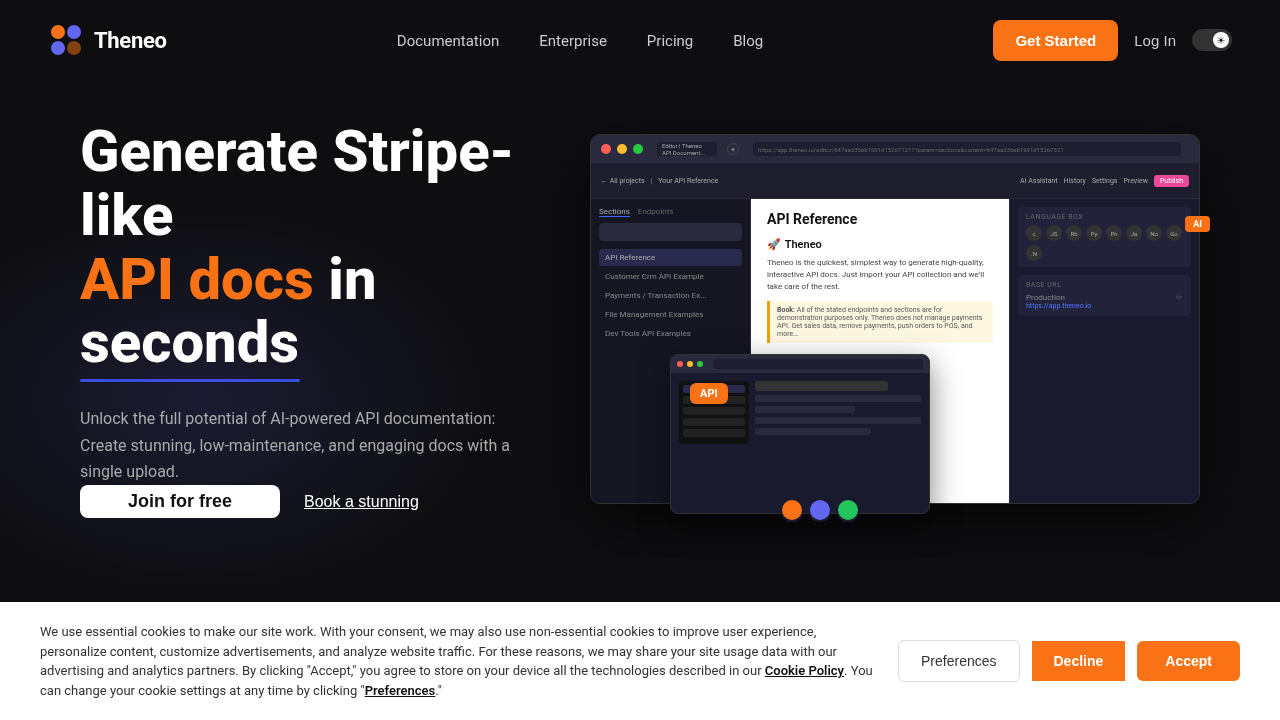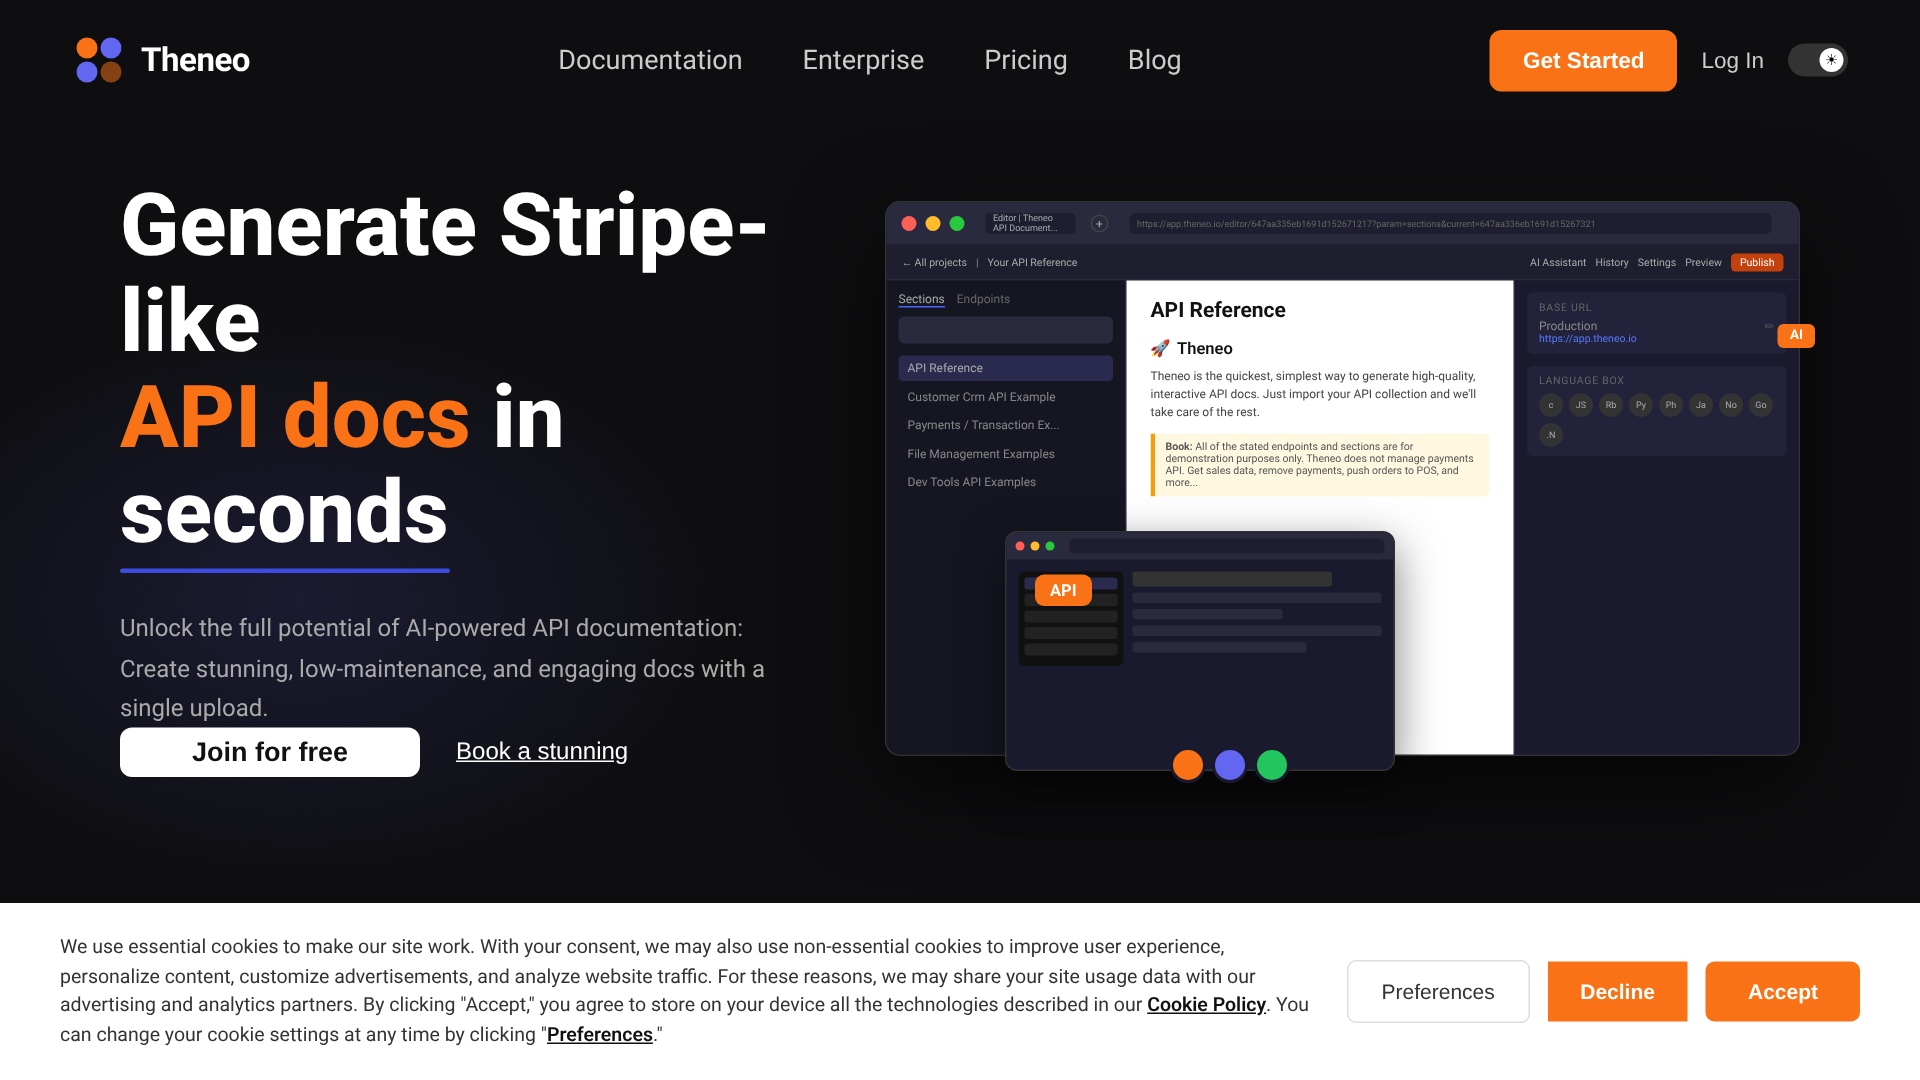--- a/index.html
+++ b/index.html
@@ -41,21 +41,21 @@
     }
     .nav-links {
       display: flex;
       align-items: center;
       gap: 40px;
       list-style: none;
     }
     .nav-links a {
       color: #ccc;
       text-decoration: none;
-      font-size: 18px;
+      font-size: 15px;
       font-weight: 400;
     }
     .nav-right {
       display: flex;
       align-items: center;
       gap: 16px;
     }
     .btn-get-started {
       background: #f97316;
       color: #fff;
@@ -507,32 +507,32 @@
             <span style="font-size:6px;color:#aaa;">Editor | Theneo API Document...</span>
           </div>
           <div style="width:12px;height:12px;border-radius:50%;border:1px solid #444;display:flex;align-items:center;justify-content:center;margin-left:4px;cursor:pointer;">
             <span style="font-size:8px;color:#aaa;">+</span>
           </div>
           <div class="browser-url-bar" style="flex:1;height:14px;background:#1e1e30;border-radius:4px;margin:0 8px;display:flex;align-items:center;padding:0 5px;">
             <span style="font-size:6px;color:#666;white-space:nowrap;overflow:hidden;">https://app.theneo.io/editor/647aa335eb1691d152671217?param=sections&amp;current=647aa336eb1691d15267321</span>
           </div>
         </div>
 
-        <div style="background:#1e1e2e;height:24px;display:flex;align-items:center;justify-content:space-between;padding:0 10px;border-bottom:1px solid #2a2a3e;">
+        <div style="background:#1e1e2e;height:36px;display:flex;align-items:center;justify-content:space-between;padding:0 10px;border-bottom:1px solid #2a2a3e;">
           <div style="display:flex;gap:6px;align-items:center;">
             <span style="font-size:7px;color:#aaa;">← All projects</span>
             <span style="font-size:7px;color:#888;">|</span>
             <span style="font-size:7px;color:#aaa;">Your API Reference</span>
           </div>
           <div style="display:flex;gap:6px;align-items:center;">
             <span style="font-size:7px;color:#aaa;cursor:pointer;">AI Assistant</span>
             <span style="font-size:7px;color:#aaa;cursor:pointer;">History</span>
             <span style="font-size:7px;color:#aaa;cursor:pointer;">Settings</span>
             <span style="font-size:7px;color:#aaa;cursor:pointer;">Preview</span>
-            <span style="background:#c2410c;color:#fff;font-size:7px;padding:2px 6px;border-radius:3px;cursor:pointer;">Publish</span>
+            <span style="background:#ec4899;color:#fff;font-size:7px;padding:2px 6px;border-radius:3px;cursor:pointer;">Publish</span>
           </div>
         </div>
         <div class="browser-content">
 
           <div class="browser-sidebar">
             <div style="display:flex;gap:8px;margin-bottom:6px;">
               <span style="font-size:8px;color:#aaa;cursor:pointer;border-bottom:1px solid #4466ff;">Sections</span>
               <span style="font-size:8px;color:#666;cursor:pointer;">Endpoints</span>
             </div>
             <div class="sidebar-search"></div>
@@ -549,42 +549,42 @@
               <span style="color:#f97316;">🚀</span>
               <span>Theneo</span>
             </div>
             <div class="api-ref-body">Theneo is the quickest, simplest way to generate high-quality, interactive API docs. Just import your API collection and we'll take care of the rest.</div>
             <div class="note-box">
               <strong>Book:</strong> All of the stated endpoints and sections are for demonstration purposes only. Theneo does not manage payments API. Get sales data, remove payments, push orders to POS, and more...
             </div>
           </div>
 
           <div class="browser-right-panel">
-            <div class="panel-section">
-              <div class="panel-label">BASE URL</div>
-              <div style="display:flex;justify-content:space-between;align-items:center;">
-                <span class="panel-value">Production</span>
-                <span style="color:#555;font-size:8px;">✏</span>
-              </div>
-              <div class="panel-value" style="color:#5577ff;font-size:7px;">https://app.theneo.io</div>
-            </div>
             <div class="panel-section">
               <div class="panel-label">LANGUAGE BOX</div>
               <div class="lang-dots">
                 <div class="lang-dot">c</div>
                 <div class="lang-dot">JS</div>
                 <div class="lang-dot">Rb</div>
                 <div class="lang-dot">Py</div>
                 <div class="lang-dot">Ph</div>
                 <div class="lang-dot">Ja</div>
                 <div class="lang-dot">No</div>
                 <div class="lang-dot">Go</div>
                 <div class="lang-dot">.N</div>
               </div>
             </div>
+            <div class="panel-section">
+              <div class="panel-label">BASE URL</div>
+              <div style="display:flex;justify-content:space-between;align-items:center;">
+                <span class="panel-value">Production</span>
+                <span style="color:#555;font-size:8px;">✏</span>
+              </div>
+              <div class="panel-value" style="color:#5577ff;font-size:7px;">https://app.theneo.io</div>
+            </div>
           </div>
         </div>
       </div>
 
       <div class="ai-badge">AI</div>
 
       <div class="secondary-mockup">
         <div class="secondary-bar">
           <div class="secondary-dot" style="background:#ff5f57;"></div>
           <div class="secondary-dot" style="background:#ffbd2e;"></div>

